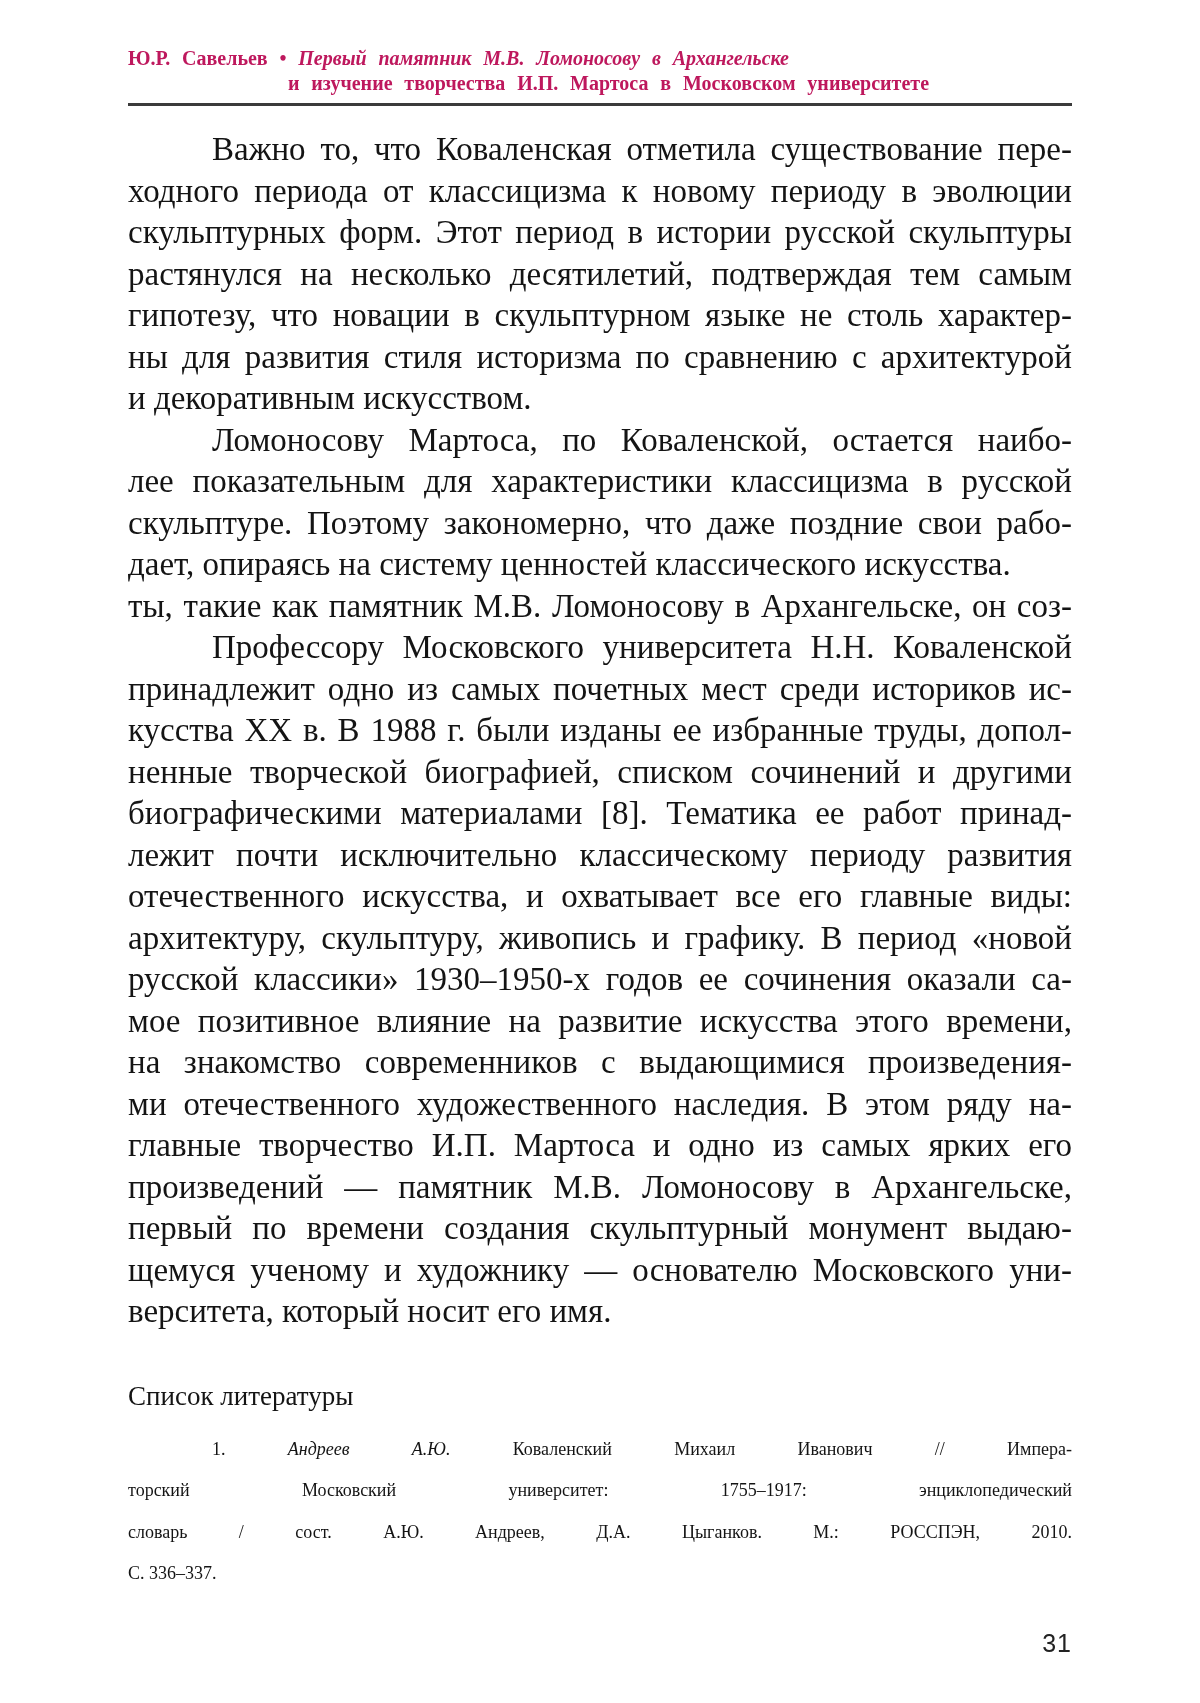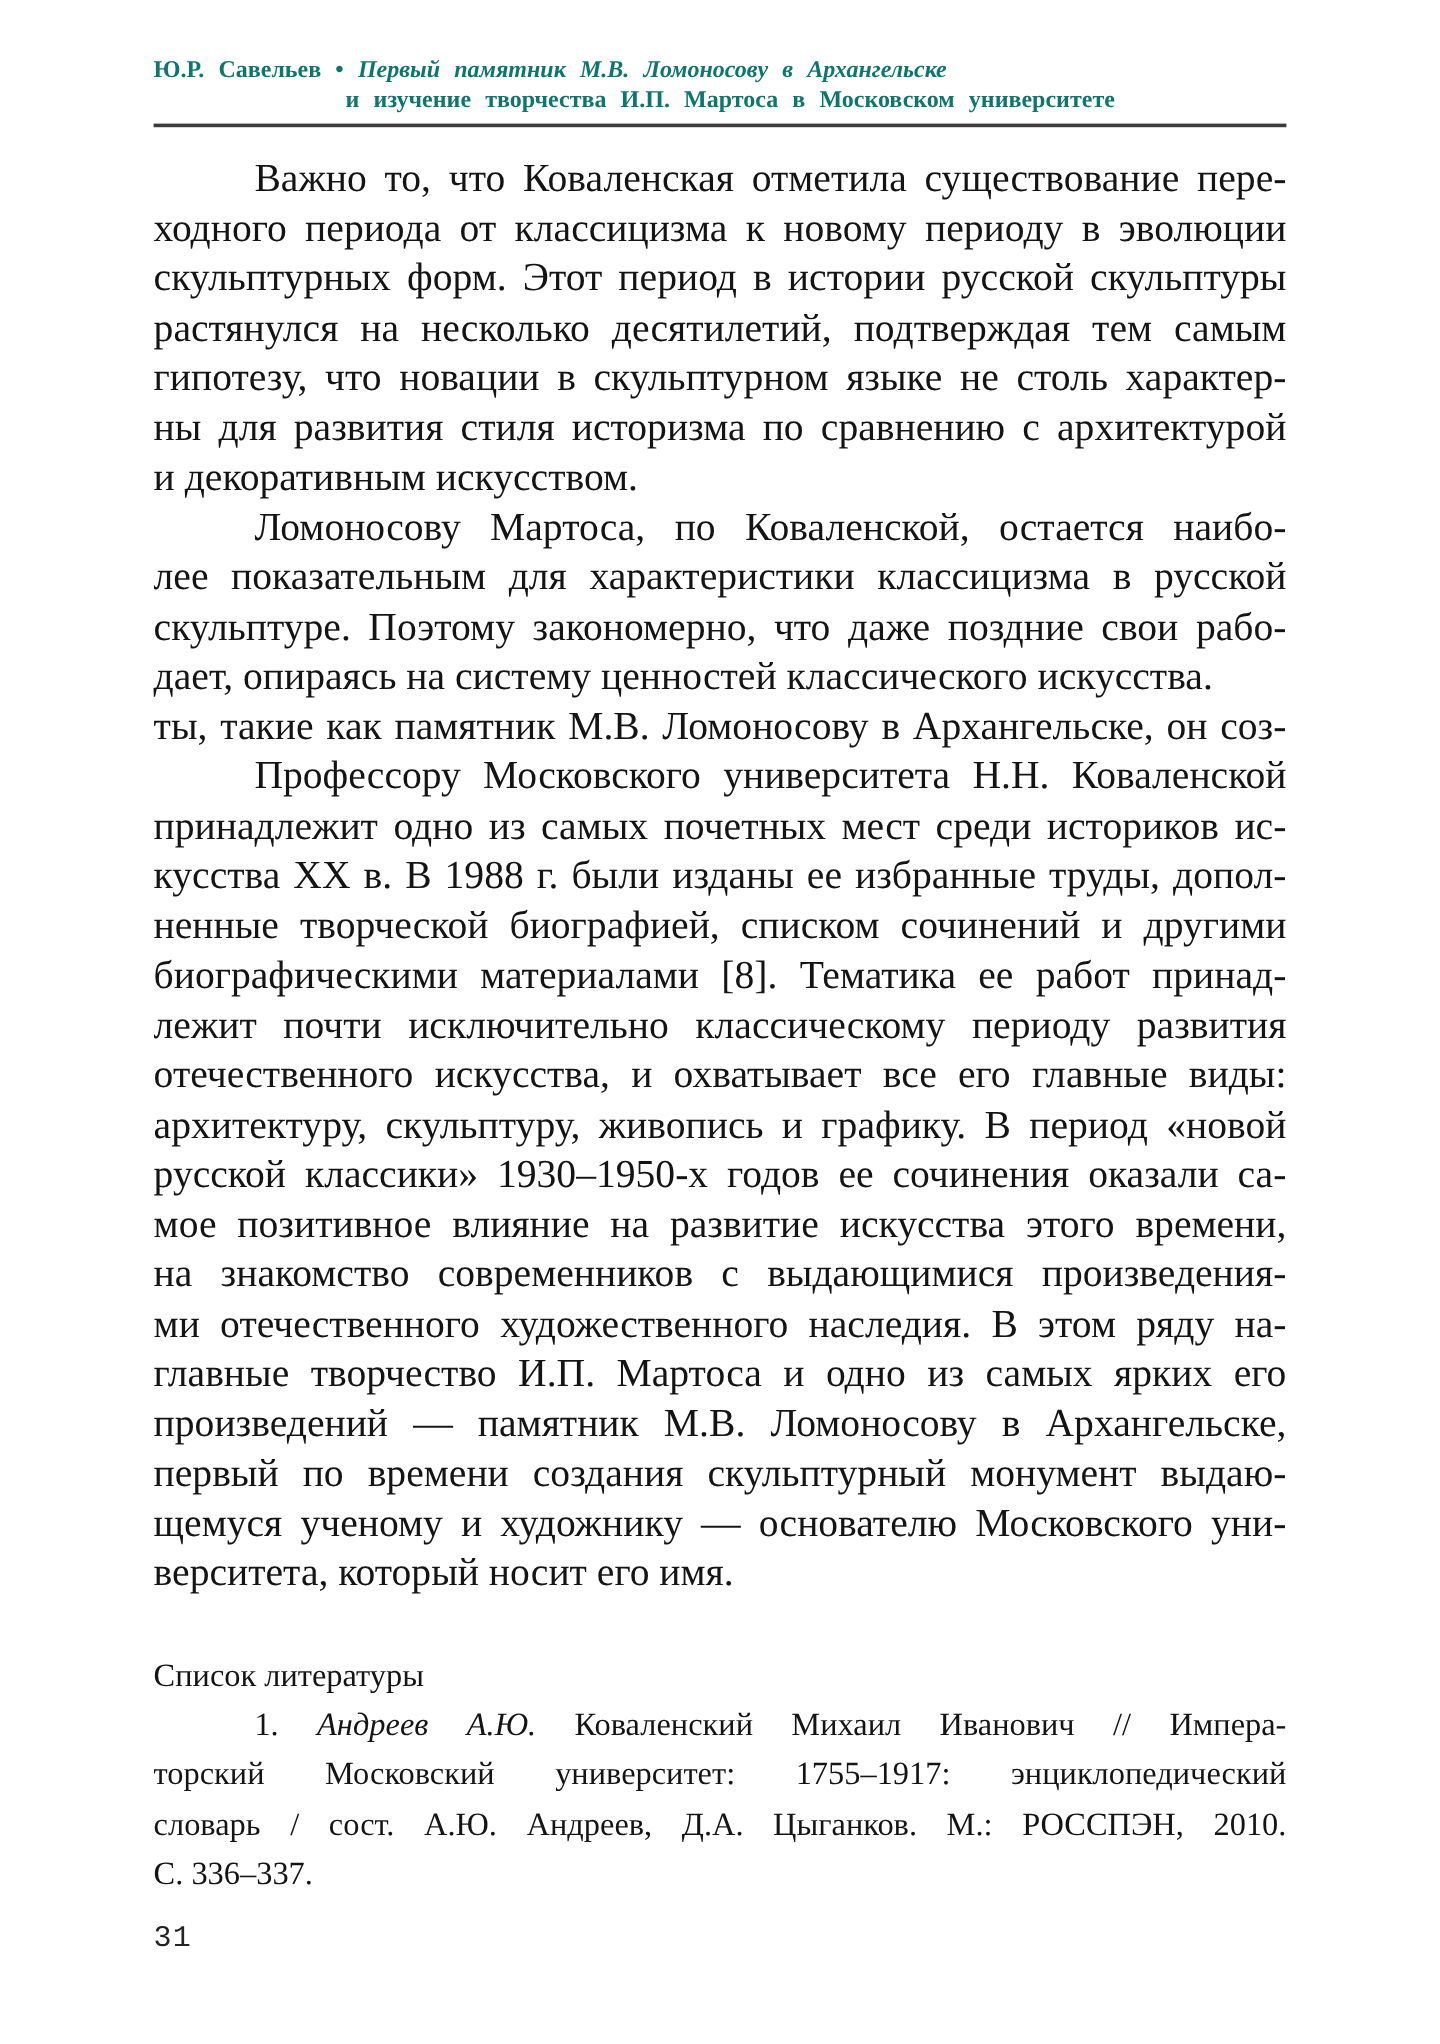--- a/index.html
+++ b/index.html
@@ -17,21 +17,21 @@
     padding: 46px 128px 0 128px;
     overflow: hidden;
   }
 
   
   .header {
     font-size: 20px;
     font-weight: bold;
     line-height: 25px;
     word-spacing: 0.34em;
-    color: #0f766e;
+    color: #be185d;
   }
   .header .h-line1 { white-space: nowrap; }
   .header .h-title { font-style: italic; }
   .header .h-line2 { margin-left: 160px; }
   .rule {
     margin-top: 7px;
     height: 0;
     border-top: 3.5px solid #3b3b3b;
   }
 
@@ -48,26 +48,26 @@
   .tl.indent { text-indent: 84px; }
   .it { font-style: italic; }
 
   .section-heading {
     margin-top: 42px;
     text-align: left;
     font-size: 27px;
     line-height: 42px;
   }
 
-  .reference { margin-top: 0; font-size: 27px; line-height: 41.5px; }
+  .reference { margin-top: 12px; font-size: 18px; line-height: 41.5px; }
 
   .page-number {
-    margin-top: 18px;
-    text-align: left;
-    font-family: Liberation Mono, monospace;
+    margin-top: 34px;
+    text-align: right;
+    font-family: Liberation Sans, sans-serif;
     font-size: 25px;
     letter-spacing: 1px;
     color: #222;
   }
 </style>
 </head>
 <body>
 
 <div class="page">
 

